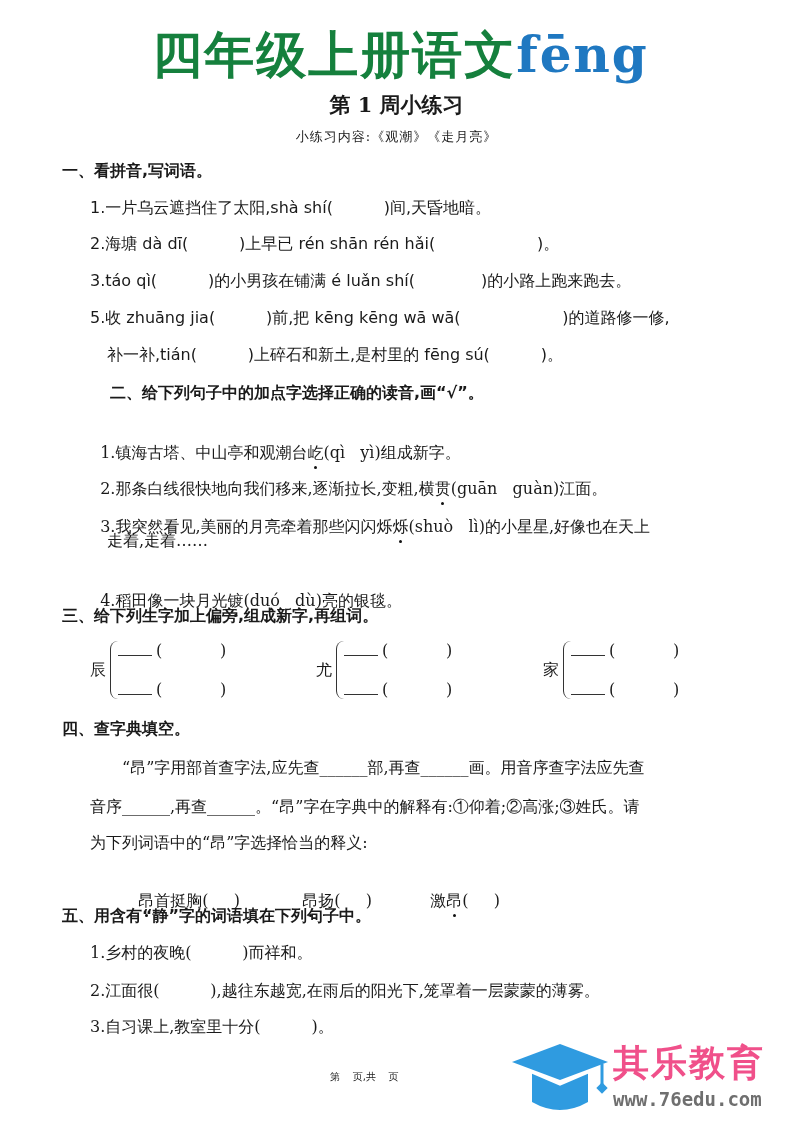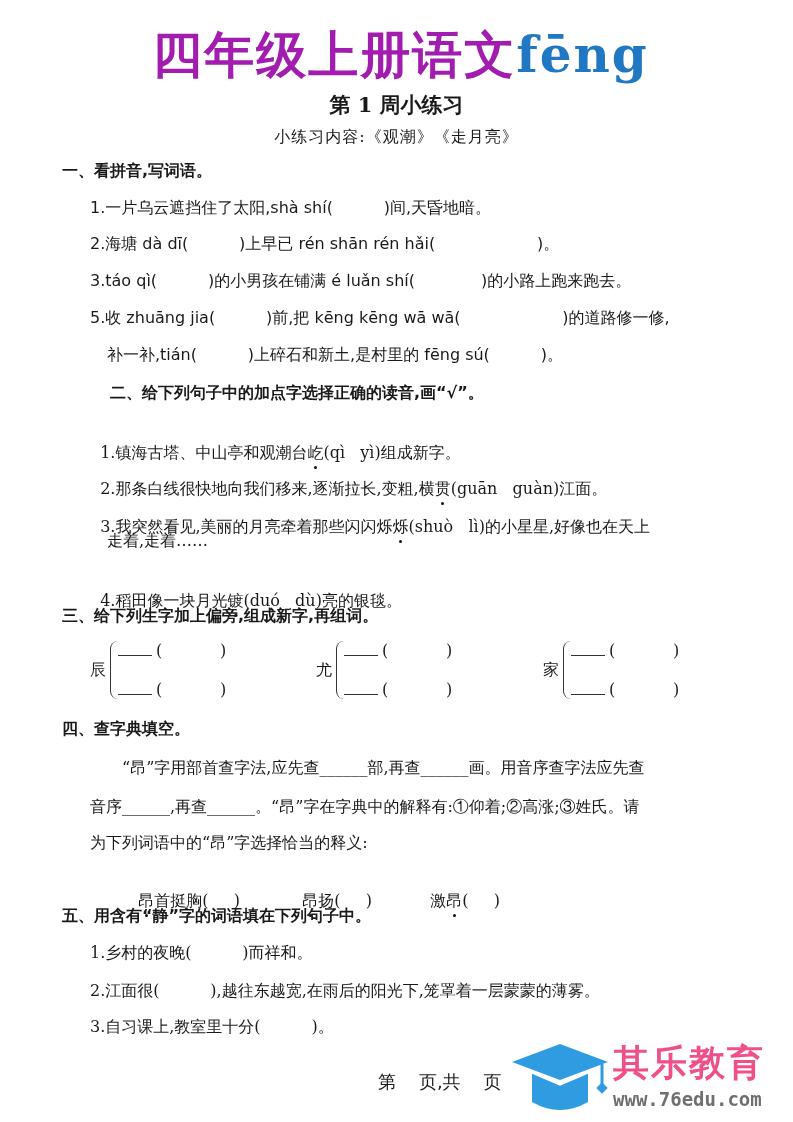--- a/index.html
+++ b/index.html
@@ -6,29 +6,29 @@
   body {
     width: 793px; height: 1122px; position: relative; overflow: hidden;
     font-family: "DejaVu Serif", "Liberation Serif", serif;
     color: #1a1a1a;
   }
   .title {
     position: absolute; top: 24px; left: 0; width: 793px; text-align: center;
     font-family: "DejaVu Serif", serif; font-weight: bold;
     font-size: 50px; letter-spacing: 2px; line-height: 62px;
   }
-  .title .black { color: #a21caf; margin-left: 8px; }
+  .title .black { color: #15803d; margin-left: 8px; }
   .title .blue { color: #1f78c1; }
   .subtitle {
     position: absolute; top: 91px; left: 0; width: 793px; text-align: center;
     font-weight: bold; font-size: 21px; line-height: 28px;
   }
   .content-line {
     position: absolute; top: 128px; left: 0; width: 793px; text-align: center;
-    font-size: 16px; letter-spacing: 1px; line-height: 18px;
+    font-size: 13px; letter-spacing: 1px; line-height: 18px;
   }
   .line {
     position: absolute; left: 0; font-size: 16px; line-height: 22px; white-space: pre;
     font-family: "DejaVu Sans", sans-serif;
   }
   .section-head { left: 62px; font-weight: bold; font-size: 16px; }
   .item { left: 90px; }
   .item-cont { left: 107px; }
   .serif-line { font-family: "DejaVu Serif", serif; }
   .dot {
@@ -43,22 +43,22 @@
   .rad-char { position: absolute; left: 0; top: 24px; }
   .rad-brace {
     position: absolute; left: 20px; top: 5px; width: 8px; height: 58px;
     border-left: 1.5px solid #333; border-radius: 8px 0 0 8px;
   }
   .rad-row { position: absolute; left: 28px; width: 200px; height: 22px; }
   .rad-row .u { position: absolute; left: 0; top: 14px; width: 34px; border-bottom: 1.5px solid #333; }
   .rad-row .lp { position: absolute; left: 38px; top: 0; }
   .rad-row .rp { position: absolute; left: 102px; top: 0; }
   .footer {
-    position: absolute; top: 1070px; left: 330px; font-size: 18px;
-    font-family: "DejaVu Sans", sans-serif; white-space: pre; margin-left: 48px;
+    position: absolute; top: 1070px; left: 330px; font-size: 10px;
+    font-family: "DejaVu Sans", sans-serif; white-space: pre;
   }
   .logo { position: absolute; left: 510px; top: 1040px; width: 280px; height: 80px; }
   .logo-text {
     position: absolute; left: 103px; top: 0px; color: #f0508a; font-weight: bold;
     font-family: "DejaVu Sans", sans-serif; font-size: 36px; letter-spacing: 2px; line-height: 46px;
   }
   .logo-url {
     position: absolute; left: 103px; top: 48px; color: #6f6f6f; font-weight: bold;
     font-family: "DejaVu Sans Mono", monospace; font-size: 19px; line-height: 22px;
   }

